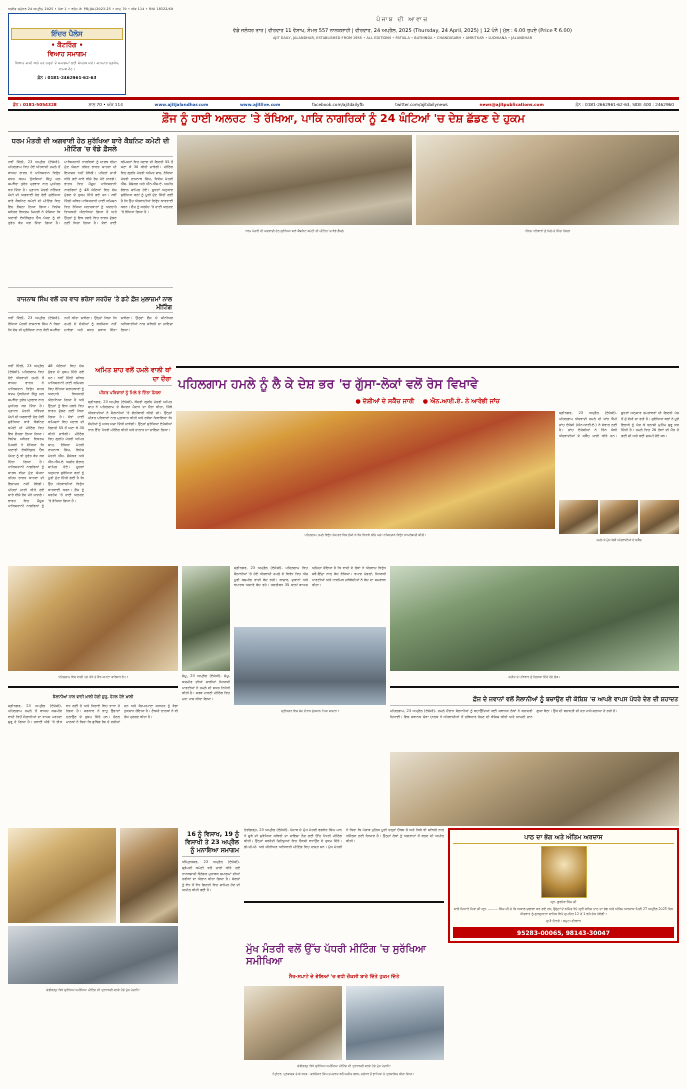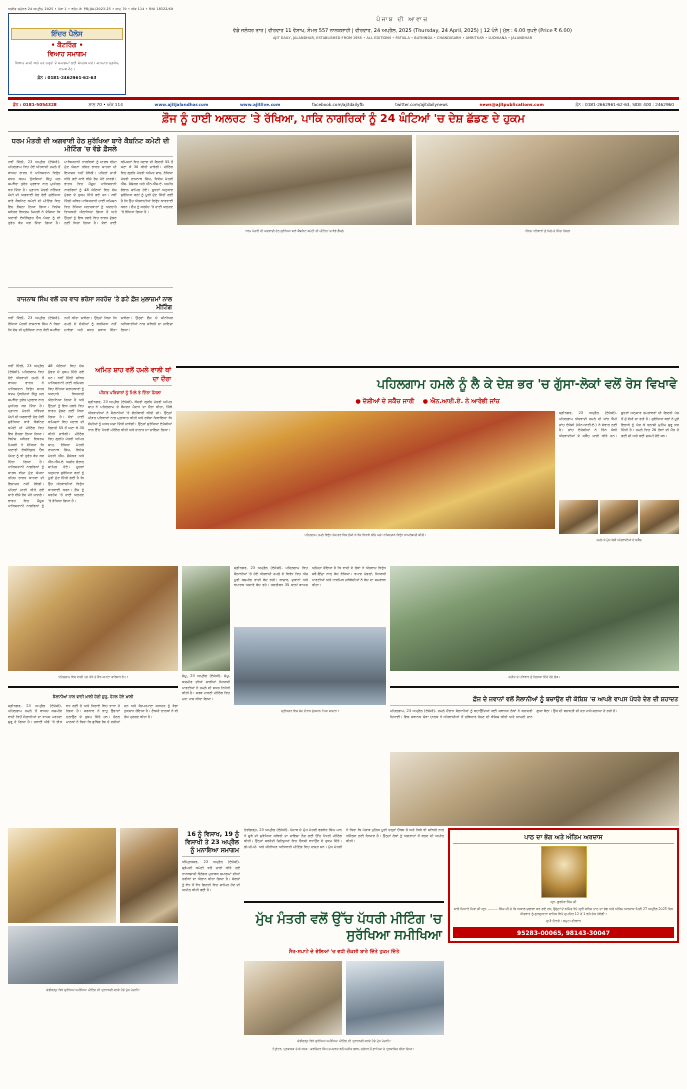--- a/index.html
+++ b/index.html
@@ -256,24 +256,24 @@
   .dek {
     font-size: 4.6px;
     font-weight: bold;
     color: #111;
     text-align: center;
     line-height: 1.3;
     padding: 1px;
   }
   .dek-red { color: #c00000; }
   .banner-red {
-    text-align: right;
+    text-align: left;
     font-size: 12.5px;
     font-weight: bold;
-    color: #14532d;
+    color: #701a75;
     line-height: 1.2;
     padding: 3px 2px 2px;
   }
   .banner-sub {
     text-align: center;
     font-size: 6.2px;
     font-weight: bold;
     color: #c00000;
     padding: 1px 2px 3px;
   }
@@ -466,21 +466,21 @@
     </div>
 
     <div class="col" style="width:58px;">
       <div class="hl" style="font-size:6.2px;">16 ਨੂੰ ਵਿਸਾਖ, 19 ਨੂੰ ਵਿਸਾਖੀ ਤੇ 23 ਅਪ੍ਰੈਲ ਨੂੰ ਮਨਾਇਆ ਸਮਾਗਮ</div>
       <div class="body-txt" style="height:120px;">ਅੰਮ੍ਰਿਤਸਰ, 23 ਅਪ੍ਰੈਲ (ਏਜੰਸੀ)- ਸ਼੍ਰੋਮਣੀ ਕਮੇਟੀ ਵਲੋਂ ਜਾਰੀ ਕੀਤੇ ਗਏ ਨਾਨਕਸ਼ਾਹੀ ਕੈਲੰਡਰ ਮੁਤਾਬਕ ਸਮਾਗਮਾਂ ਦੀਆਂ ਤਰੀਕਾਂ ਦਾ ਐਲਾਨ ਕੀਤਾ ਗਿਆ ਹੈ। ਸੰਗਤਾਂ ਨੂੰ ਵੱਧ ਤੋਂ ਵੱਧ ਗਿਣਤੀ ਵਿਚ ਸ਼ਾਮਿਲ ਹੋਣ ਦੀ ਅਪੀਲ ਕੀਤੀ ਗਈ ਹੈ।</div>
     </div>
 
     <div class="col" style="width:200px;">
       <div class="body-txt c2" style="height:68px;">ਚੰਡੀਗੜ੍ਹ, 23 ਅਪ੍ਰੈਲ (ਏਜੰਸੀ)- ਪੰਜਾਬ ਦੇ ਮੁੱਖ ਮੰਤਰੀ ਭਗਵੰਤ ਸਿੰਘ ਮਾਨ ਨੇ ਸੂਬੇ ਦੀ ਸੁਰੱਖਿਆ ਸਥਿਤੀ ਦਾ ਜਾਇਜ਼ਾ ਲੈਣ ਲਈ ਉੱਚ ਪੱਧਰੀ ਮੀਟਿੰਗ ਕੀਤੀ। ਉਨ੍ਹਾਂ ਸਰਹੱਦੀ ਜ਼ਿਲ੍ਹਿਆਂ ਵਿਚ ਚੌਕਸੀ ਵਧਾਉਣ ਦੇ ਹੁਕਮ ਦਿੱਤੇ। ਡੀ.ਜੀ.ਪੀ. ਅਤੇ ਸੀਨੀਅਰ ਅਧਿਕਾਰੀ ਮੀਟਿੰਗ ਵਿਚ ਹਾਜ਼ਰ ਸਨ। ਮੁੱਖ ਮੰਤਰੀ ਨੇ ਕਿਹਾ ਕਿ ਪੰਜਾਬ ਪੁਲਿਸ ਪੂਰੀ ਤਰ੍ਹਾਂ ਚੌਕਸ ਹੈ ਅਤੇ ਕਿਸੇ ਵੀ ਸਥਿਤੀ ਨਾਲ ਨਜਿੱਠਣ ਲਈ ਤਿਆਰ ਹੈ। ਉਨ੍ਹਾਂ ਲੋਕਾਂ ਨੂੰ ਅਫ਼ਵਾਹਾਂ ਤੋਂ ਬਚਣ ਦੀ ਅਪੀਲ ਕੀਤੀ।</div>
       <div class="rule-thick"></div>
-      <div class="banner-red" style="font-size:13px;">ਮੁੱਖ ਮੰਤਰੀ ਵਲੋਂ ਉੱਚ ਪੱਧਰੀ ਮੀਟਿੰਗ 'ਚ ਸੁਰੱਖਿਆ ਸਮੀਖਿਆ</div>
+      <div class="banner-red" style="font-size:10px;margin-top:32px;">ਮੁੱਖ ਮੰਤਰੀ ਵਲੋਂ ਉੱਚ ਪੱਧਰੀ ਮੀਟਿੰਗ 'ਚ ਸੁਰੱਖਿਆ ਸਮੀਖਿਆ</div>
       <div class="banner-sub" style="font-size:5px;">ਸੈਰ-ਸਪਾਟੇ ਦੇ ਵੇਲਿਆਂ 'ਚ ਵਧੀ ਚੌਕਸੀ ਬਾਰੇ ਦਿੱਤੇ ਹੁਕਮ ਦਿੱਤੇ</div>
       <div class="cols">
         <div class="photo ph2" style="height:74px;flex:1;"></div>
         <div class="photo ph7" style="height:74px;flex:1;"></div>
       </div>
       <div class="cap">ਚੰਡੀਗੜ੍ਹ ਵਿਖੇ ਸੁਰੱਖਿਆ ਸਮੀਖਿਆ ਮੀਟਿੰਗ ਦੀ ਪ੍ਰਧਾਨਗੀ ਕਰਦੇ ਹੋਏ ਮੁੱਖ ਮੰਤਰੀ।</div>
     </div>
 
     <div class="col" style="flex:1;">
       <div class="relig-box">

